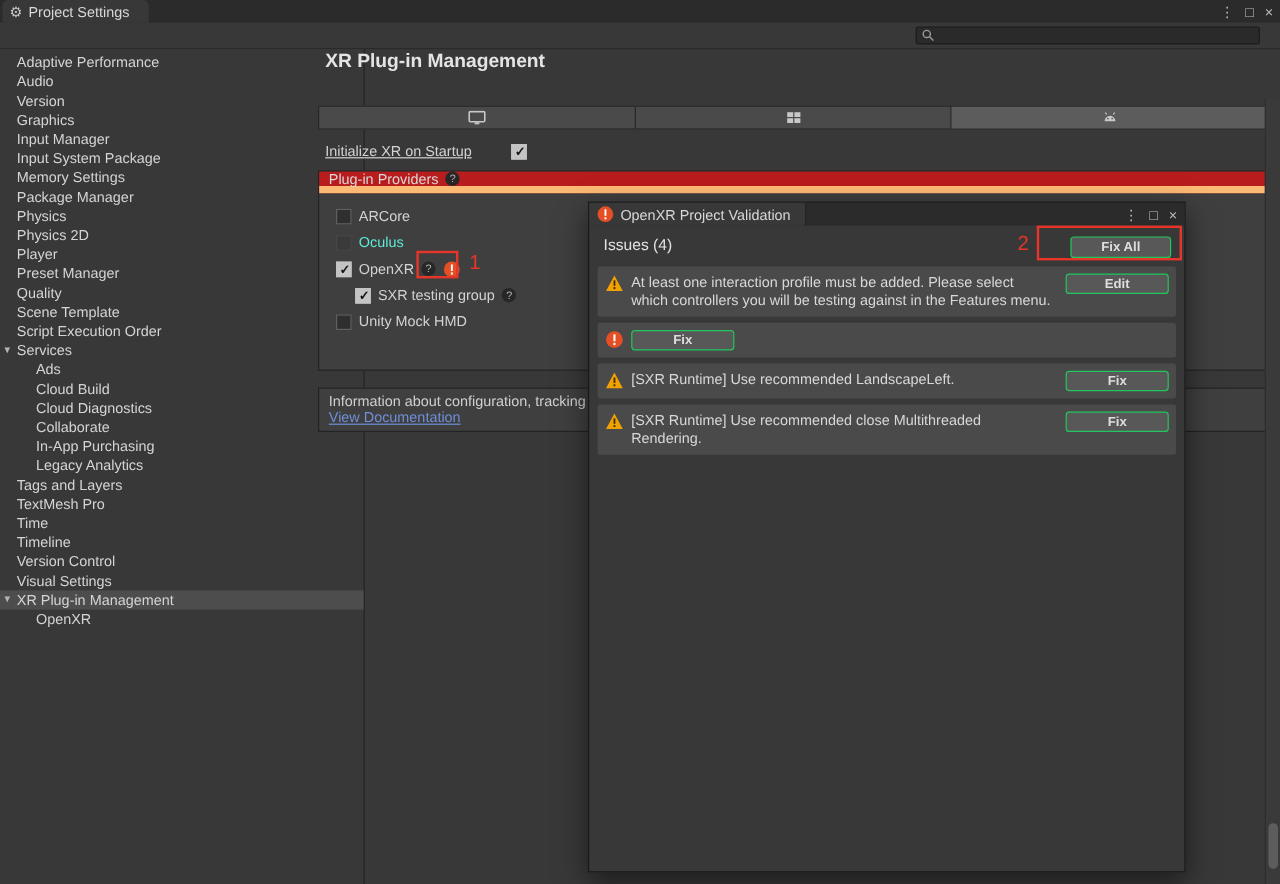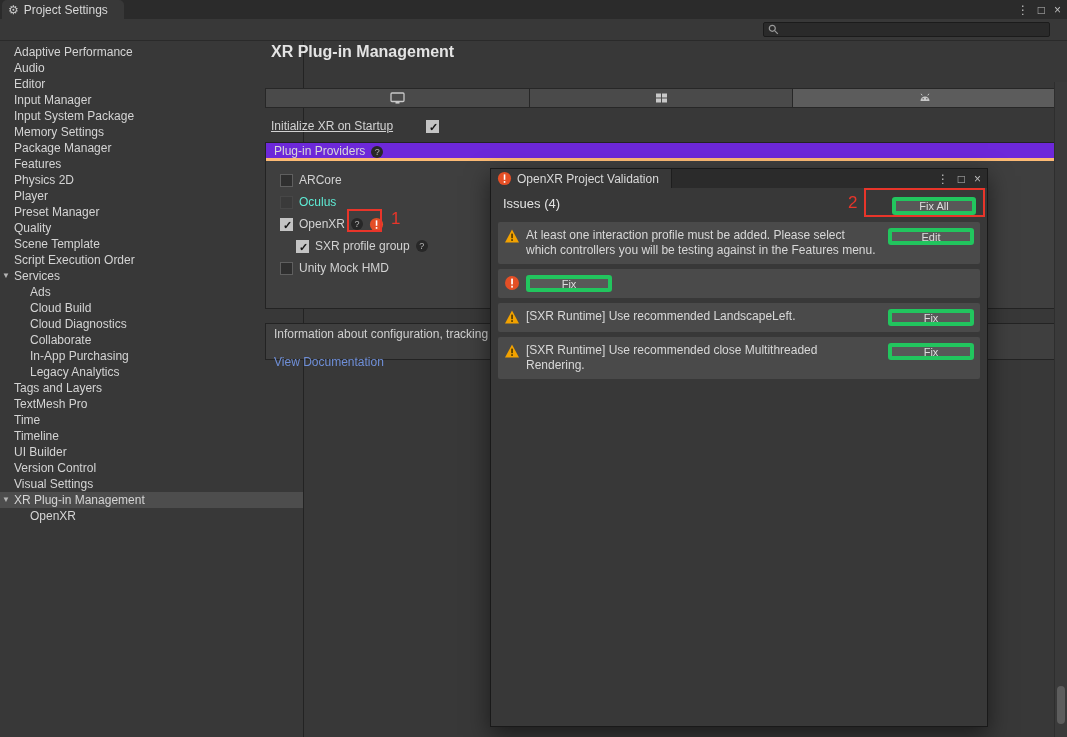--- a/index.html
+++ b/index.html
@@ -42,40 +42,40 @@
   .tab.selected { background: #5c5c5c; }
   .init-row { position: absolute; left: 10px; top: 77px; height: 16px; display: flex; align-items: center; text-decoration: underline; }
   .init-label { width: 155px; }
   
   .cb { width: 13px; height: 13px; border: 1px solid #5f5f5f; background: #2f2f2f; display: inline-block; position: relative; flex: 0 0 13px; }
   .cb.checked { background: #c4c4c4; border-color: #c4c4c4; }
   .cb.checked::after { content: "✓"; position: absolute; left: 0; top: 0; width: 13px; height: 13px; line-height: 13px; text-align: center; color: #161616; font-size: 11px; font-weight: bold; }
   .cb.disabled { background: #3a3a3a; border-color: #474747; }
   
   .groupbox { position: absolute; left: 4px; top: 101px; width: 792px; height: 167px; border: 1px solid #232323; background: #3f3f3f; }
-  .groupbox-header { height: 18px; background: #6d28d9; border-bottom: 3px solid #fdba74; display: flex; align-items: flex-end; gap: 6px; padding-left: 8px; color: #d8d8d8; }
+  .groupbox-header { height: 18px; background: #b91c1c; border-bottom: 6px solid #fdba74; display: flex; align-items: center; gap: 6px; padding-left: 8px; color: #d8d8d8; }
   .provider-rows { padding-top: 8px; }
   .provider-row { display: flex; align-items: center; gap: 6px; height: 22px; padding-left: 14px; }
   .provider-row.indent { padding-left: 30px; }
   .provider-row .lbl.disabled { color: #5eead4; }
   .help { width: 12px; height: 12px; border-radius: 50%; background: #272727; color: #b8b8b8; font-size: 9px; text-align: center; line-height: 12px; display: inline-block; flex: 0 0 12px; }
   
   .infobox { position: absolute; left: 4px; top: 282px; width: 792px; height: 37px; border: 1px solid #232323; background: #3f3f3f; padding: 3px 8px; }
   .info-text { color: #cfcfcf; }
-  .doc-link { color: #6f8fd8; cursor: pointer; display: inline-block; margin-top: 14px; }
+  .doc-link { color: #6f8fd8; text-decoration: underline; cursor: pointer; display: inline-block; margin-top: 0; }
   
   .scroll-track { position: absolute; right: 0; top: 41px; width: 13px; bottom: 0; background: #3a3a3a; border-left: 1px solid #2e2e2e; }
   .scroll-thumb { position: absolute; left: 2px; top: 604px; width: 8px; height: 38px; background: #5d5d5d; border-radius: 4px; }
   
   .dialog { position: absolute; left: 490px; top: 168px; width: 498px; height: 559px; background: #383838; border: 1px solid #191919; box-shadow: 0 8px 22px rgba(0,0,0,.5); z-index: 10; }
   .dialog-titlebar { position: relative; height: 19px; background: #2b2b2b; display: flex; align-items: center; text-align: right; }
   .dialog-tab { height: 19px; display: flex; align-items: center; gap: 5px; padding: 0 12px 0 6px; background: #383838; border-right: 1px solid #1e1e1e; color: #d8d8d8; }
   .dialog-controls { position: absolute; right: 6px; top: 0; height: 19px; display: flex; align-items: center; gap: 9px; color: #bdbdbd; }
   .issues-header { position: absolute; left: 12px; top: 27px; font-size: 13px; font-weight: normal; color: #e2e2e2; }
-  .btn { background: #585858; border: 4px solid #22c55e; border-radius: 3px; color: #dedede; font-size: 11px; font-family: "Liberation Sans", sans-serif; display: flex; align-items: center; justify-content: center; cursor: pointer; }
+  .btn { background: #585858; border: 1px solid #22c55e; border-radius: 3px; color: #dedede; font-size: 11px; font-family: "Liberation Sans", sans-serif; display: flex; align-items: center; justify-content: center; cursor: pointer; font-weight: bold; }
   .fixall-btn { position: absolute; right: 11px; top: 28px; width: 84px; height: 18px; }
   .issues-list { position: absolute; left: 7px; right: 7px; top: 53px; display: flex; flex-direction: column; gap: 5px; }
   .issue-row { background: #4a4a4a; border-radius: 2px; padding: 6px; display: flex; gap: 6px; align-items: flex-start; }
   .issue-icon { flex: 0 0 16px; height: 16px; }
   .issue-text { flex: 1; line-height: 15px; color: #d8d8d8; padding-right: 4px; }
   .issue-btn { flex: 0 0 86px; width: 86px; height: 17px; }
   
   .anno-box { position: absolute; border: 2px solid #e8352a; z-index: 40; }
   .anno-box1 { left: 347px; top: 209px; width: 35px; height: 23px; }
   .anno-box2 { left: 864px; top: 188px; width: 121px; height: 29px; }
@@ -107,44 +107,44 @@
         <circle cx="4.3" cy="4.3" r="3" fill="none" stroke="#9a9a9a" stroke-width="1.2"></circle>
         <line x1="6.6" y1="6.6" x2="9.8" y2="9.8" stroke="#9a9a9a" stroke-width="1.2"></line>
       </svg>
       <input placeholder="" style="">
     </div>
   </div>
 
   <div class="sidebar">
     <div class="sb-item"><span>Adaptive Performance</span></div>
     <div class="sb-item"><span>Audio</span></div>
-    <div class="sb-item"><span>Editor</span></div>
+    <div class="sb-item"><span>Version</span></div>
+    <div class="sb-item"><span>Graphics</span></div>
     <div class="sb-item"><span>Input Manager</span></div>
     <div class="sb-item"><span>Input System Package</span></div>
     <div class="sb-item"><span>Memory Settings</span></div>
     <div class="sb-item"><span>Package Manager</span></div>
-    <div class="sb-item"><span>Features</span></div>
+    <div class="sb-item"><span>Physics</span></div>
     <div class="sb-item"><span>Physics 2D</span></div>
     <div class="sb-item"><span>Player</span></div>
     <div class="sb-item"><span>Preset Manager</span></div>
     <div class="sb-item"><span>Quality</span></div>
     <div class="sb-item"><span>Scene Template</span></div>
     <div class="sb-item"><span>Script Execution Order</span></div>
     <div class="sb-item"><span class="tri">▼</span><span>Services</span></div>
     <div class="sb-item child"><span>Ads</span></div>
     <div class="sb-item child"><span>Cloud Build</span></div>
     <div class="sb-item child"><span>Cloud Diagnostics</span></div>
     <div class="sb-item child"><span>Collaborate</span></div>
     <div class="sb-item child"><span>In-App Purchasing</span></div>
     <div class="sb-item child"><span>Legacy Analytics</span></div>
     <div class="sb-item"><span>Tags and Layers</span></div>
     <div class="sb-item"><span>TextMesh Pro</span></div>
     <div class="sb-item"><span>Time</span></div>
     <div class="sb-item"><span>Timeline</span></div>
-    <div class="sb-item"><span>UI Builder</span></div>
     <div class="sb-item"><span>Version Control</span></div>
     <div class="sb-item"><span>Visual Settings</span></div>
     <div class="sb-item selected"><span class="tri">▼</span><span>XR Plug-in Management</span></div>
     <div class="sb-item child"><span>OpenXR</span></div>
   </div>
 
   <div class="content">
     <div class="page-title">XR Plug-in Management</div>
 
     <div class="tabstrip">
@@ -197,21 +197,21 @@
           <span class="lbl">OpenXR</span>
           <span class="help">?</span>
           <svg class="err-badge" width="15" height="15" viewBox="0 0 16 16">
             <circle cx="8" cy="8" r="7" fill="#e44f26"></circle>
             <rect x="7.2" y="3.6" width="1.7" height="5.8" fill="#ffffff"></rect>
             <rect x="7.2" y="10.7" width="1.7" height="1.9" fill="#ffffff"></rect>
           </svg>
         </div>
         <div class="provider-row indent">
           <span class="cb checked"></span>
-          <span class="lbl">SXR profile group</span>
+          <span class="lbl">SXR testing group</span>
           <span class="help">?</span>
         </div>
         <div class="provider-row">
           <span class="cb"></span>
           <span class="lbl">Unity Mock HMD</span>
         </div>
       </div>
     </div>
 
     <div class="infobox">

